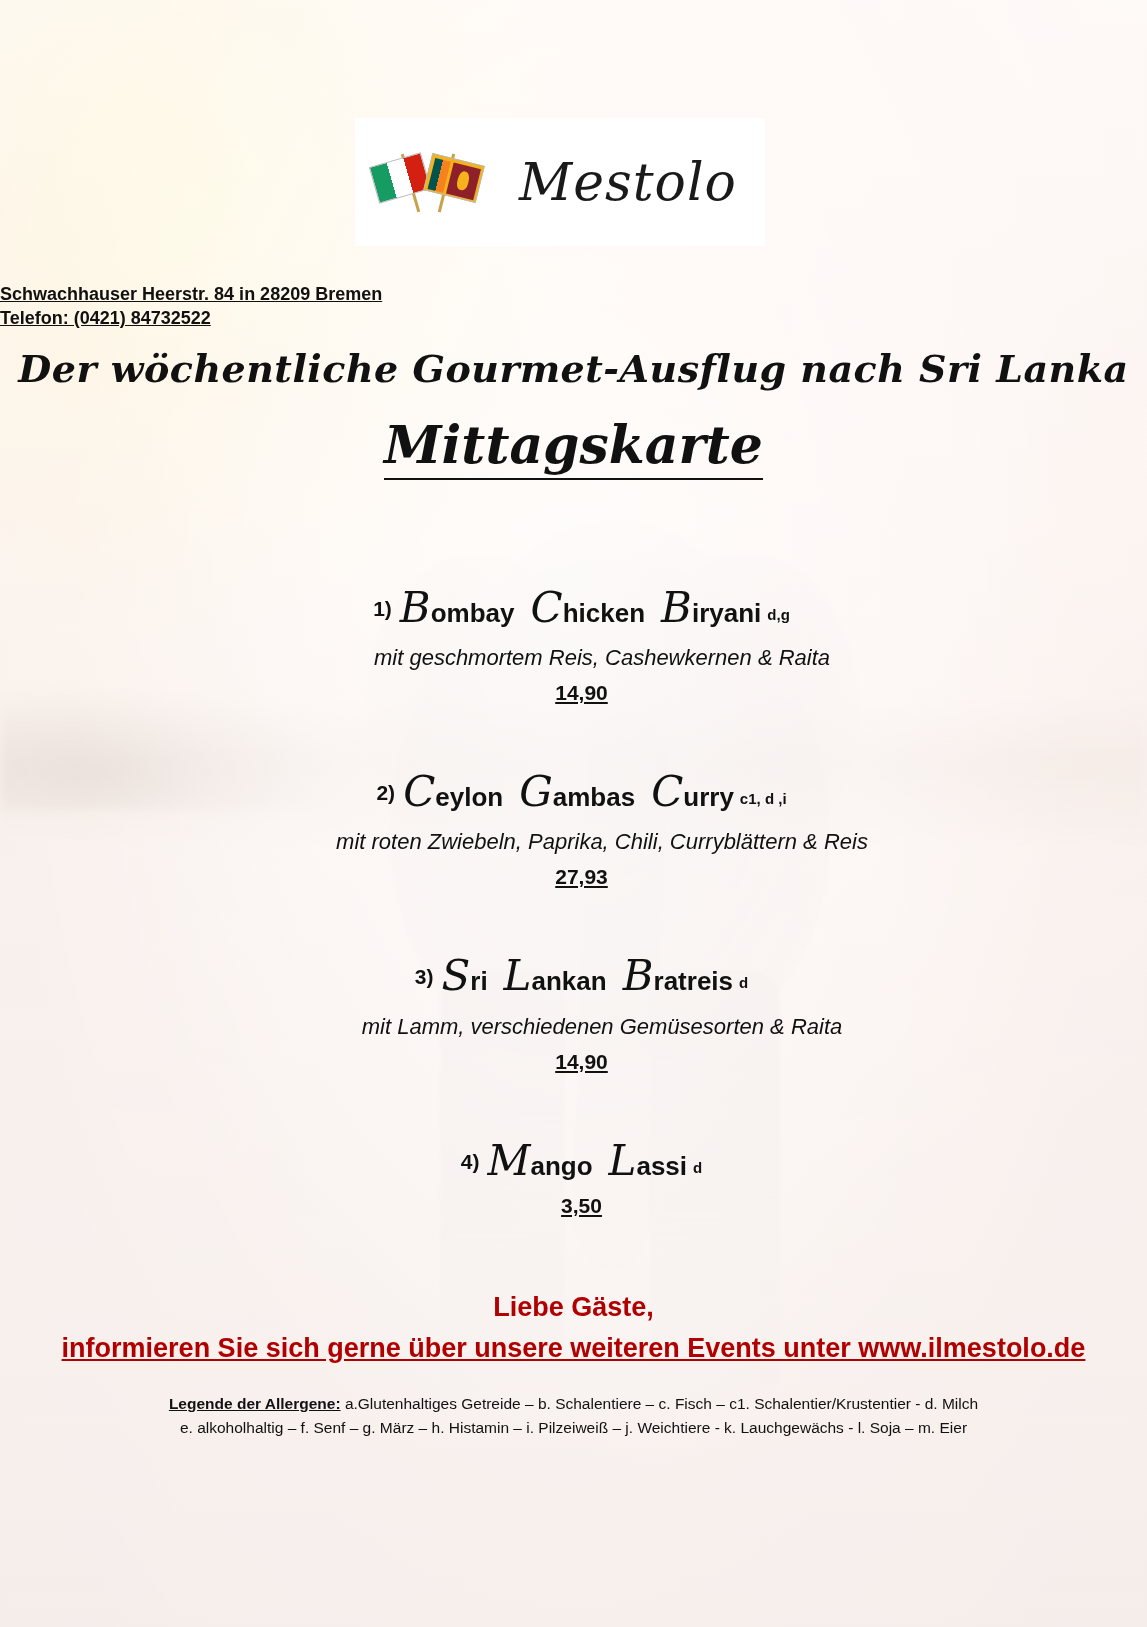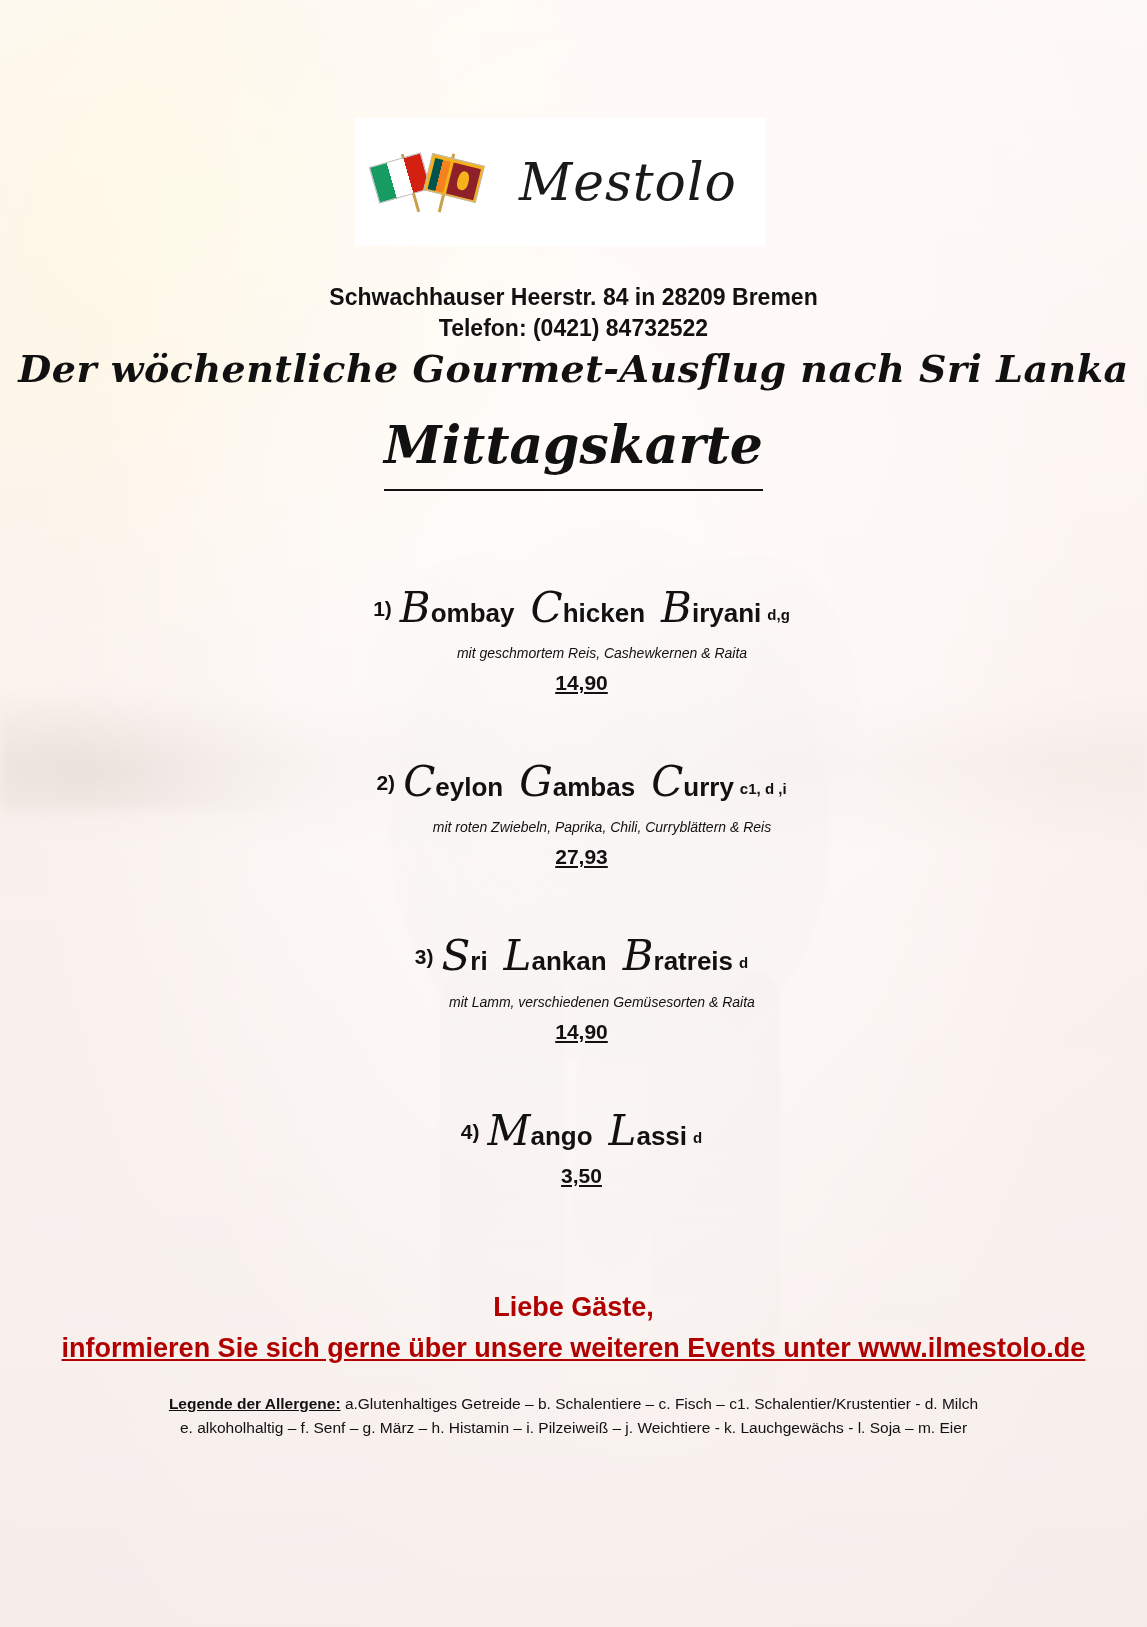--- a/index.html
+++ b/index.html
@@ -210,25 +210,26 @@
     font-size: 52px;
     color: #1a1a1a;
     margin-left: 26px;
     letter-spacing: 1px;
   }
 
   .addr {
     position: absolute;
     left: 0; right: 0;
     top: 282px;
-    text-align: center;
-    font-size: 23px;
+    text-align: left;
+    font-size: 18px;
     font-weight: bold;
     color: #111111;
     line-height: 1.35;
+    text-decoration: underline;
   }
 
   .script-line {
     position: absolute;
     left: 0; right: 0;
     top: 346px;
     text-align: center;
     font-family: "DejaVu Serif", serif;
     font-style: italic;
     font-weight: bold;
@@ -243,21 +244,21 @@
     top: 414px;
     text-align: center;
     font-family: "DejaVu Serif", serif;
     font-style: italic;
     font-weight: bold;
     font-size: 52px;
     color: #111111;
   }
   .title-main span {
     border-bottom: 2px solid #111111;
-    padding-bottom: 14px;
+    padding-bottom: 3px;
   }
 
   .daterange {
     position: absolute;
     left: 0; right: 0;
     top: 510px;
     text-align: center;
     font-size: 21px;
     font-weight: bold;
     color: #b00000;
@@ -295,21 +296,21 @@
     letter-spacing: 0px;
   }
   .word-gap { display: inline-block; width: 16px; }
   .allerg {
     font-size: 15px;
     font-weight: bold;
     vertical-align: 2px;
     margin-left: 6px;
   }
   .dish-desc {
-    font-size: 14px;
+    font-size: 22px;
     font-style: italic;
     color: #111111;
     margin-top: 14px;
     margin-left: 41px;
   }
   .dish-price {
     font-size: 21px;
     font-weight: bold;
     color: #111111;
     margin-top: 10px;

